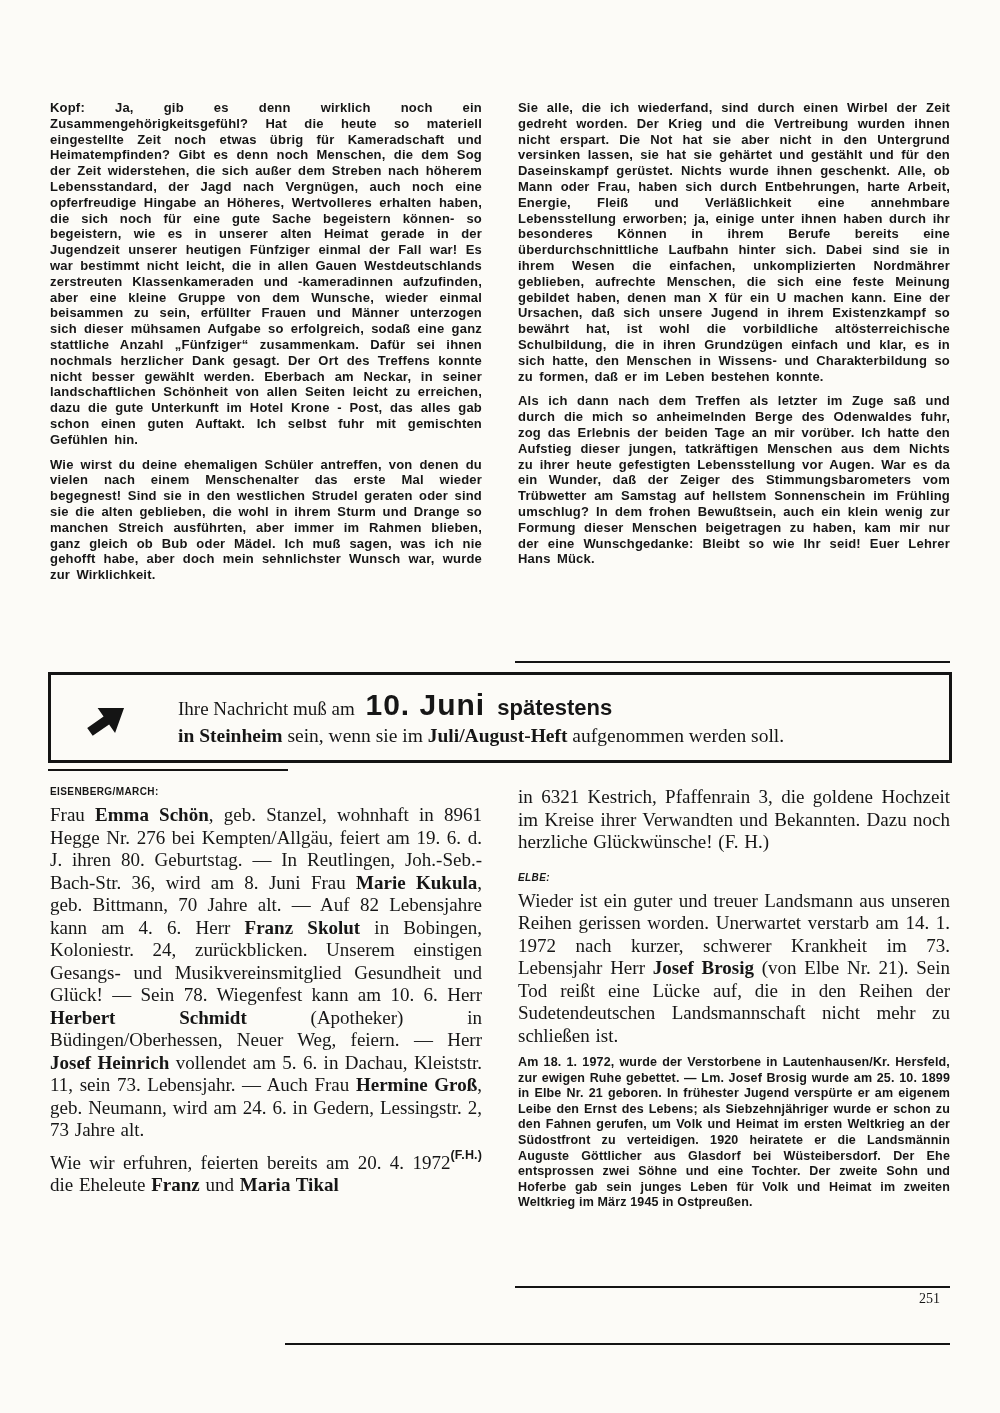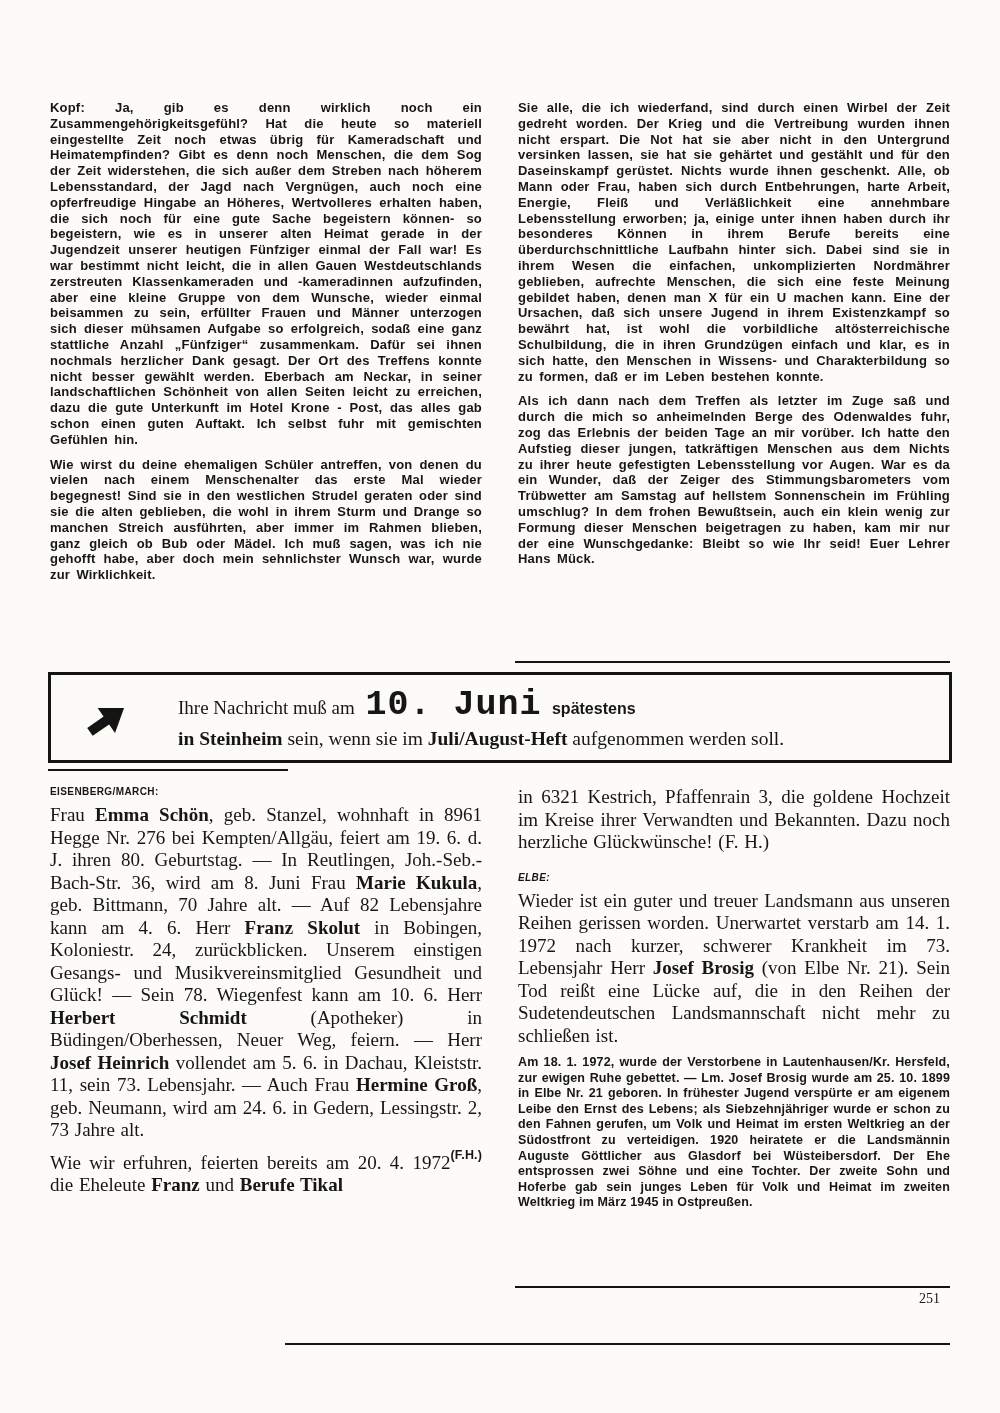--- a/index.html
+++ b/index.html
@@ -33,24 +33,24 @@
   
   .notice-box {
     position:absolute; top:672px; left:48px; width:904px; height:91px;
     border:3px solid #141414;
     display:flex; align-items:center;
   }
   .arrow-wrap { position:absolute; left:32px; top:16px; width:48px; height:58px; }
   .notice-text { margin-left:127px; display:flex; flex-direction:column; justify-content:center; }
   .n-line1 { font-size:19px; white-space:nowrap; }
   .n-date {
-    font-family:Liberation Mono, monospace; font-weight:bold;
-    font-size:35px; letter-spacing:1px; padding:0 6px;
+    font-family:Liberation Sans, sans-serif; font-weight:bold;
+    font-size:30px; letter-spacing:1px; padding:0 6px;
   }
-  .n-sp { font-family:"Liberation Sans", sans-serif; font-weight:bold; font-size:16px; }
+  .n-sp { font-family:"Liberation Sans", sans-serif; font-weight:bold; font-size:22px; }
   .n-line2 { font-size:19.5px; margin-top:3px; white-space:nowrap; }
   .b { font-weight:bold; }
   
   .bottom-columns {
     position:absolute; top:786px; left:50px; width:900px;
     display:flex; gap:36px;
   }
   .heading {
     font-family:"Liberation Sans", sans-serif; font-weight:bold;
     font-size:10px; letter-spacing:0.4px; margin-bottom:7px;
@@ -111,21 +111,21 @@
 
   <div class="rule" style="top:769px;left:48px;width:240px;height:2px"></div>
 
   <section class="bottom-columns">
     <div class="col">
       <h3 class="heading">EISENBERG/MARCH:</h3>
       <p class="serif-body"><span>Frau </span><span class="b">Emma Schön</span><span>, geb. Stanzel, wohnhaft in 8961 Hegge Nr. 276 bei Kempten/Allgäu, feiert am 19. 6. d. J. ihren 80. Geburtstag. — In Reutlingen, Joh.-Seb.-Bach-Str. 36, wird am 8. Juni Frau </span><span class="b">Marie Kukula</span><span>, geb. Bittmann, 70 Jahre alt. — Auf 82 Lebensjahre kann am 4. 6. Herr </span><span class="b">Franz Skolut</span><span> in Bobingen, Koloniestr. 24, zurückblicken. Unserem einstigen Gesangs- und Musikvereinsmitglied Gesundheit und Glück! — Sein 78. Wiegenfest kann am 10. 6. Herr </span><span class="b">Herbert Schmidt</span><span> (Apotheker) in Büdingen/Oberhessen, Neuer Weg, feiern. — Herr </span><span class="b">Josef Heinrich</span><span> vollendet am 5. 6. in Dachau, Kleiststr. 11, sein 73. Lebensjahr. — Auch Frau </span><span class="b">Hermine Groß</span><span>, geb. Neumann, wird am 24. 6. in Gedern, Lessingstr. 2, 73 Jahre alt.</span></p>
       <p class="fine mt6">
         <span class="sig">(F.H.)</span>
       </p>
-      <p class="serif-body mt10"><span>Wie wir erfuhren, feierten bereits am 20. 4. 1972 die Eheleute </span><span class="b">Franz</span><span> und </span><span class="b">Berufe Tikal</span></p>
+      <p class="serif-body mt10"><span>Wie wir erfuhren, feierten bereits am 20. 4. 1972 die Eheleute </span><span class="b">Franz</span><span> und </span><span class="b">Maria Tikal</span></p>
     </div>
     <div class="col">
       <p class="serif-body"><span>in 6321 Kestrich, Pfaffenrain 3, die goldene Hochzeit im Kreise ihrer Verwandten und Bekannten. Dazu noch herzliche Glückwünsche! (F. H.)</span></p>
       <h3 class="heading mt18">ELBE:</h3>
       <p class="serif-body"><span>Wieder ist ein guter und treuer Landsmann aus unseren Reihen gerissen worden. Unerwartet verstarb am 14. 1. 1972 nach kurzer, schwerer Krankheit im 73. Lebensjahr Herr </span><span class="b">Josef Brosig</span><span> (von Elbe Nr. 21). Sein Tod reißt eine Lücke auf, die in den Reihen der Sudetendeutschen Landsmannschaft nicht mehr zu schließen ist.</span></p>
       <p class="fine mt8">Am 18. 1. 1972, wurde der Verstorbene in Lautenhausen/Kr. Hersfeld, zur ewigen Ruhe gebettet. — Lm. Josef Brosig wurde am 25. 10. 1899 in Elbe Nr. 21 geboren. In frühester Jugend verspürte er am eigenem Leibe den Ernst des Lebens; als Siebzehnjähriger wurde er schon zu den Fahnen gerufen, um Volk und Heimat im ersten Weltkrieg an der Südostfront zu verteidigen. 1920 heiratete er die Landsmännin Auguste Göttlicher aus Glasdorf bei Wüsteibersdorf. Der Ehe entsprossen zwei Söhne und eine Tochter. Der zweite Sohn und Hoferbe gab sein junges Leben für Volk und Heimat im zweiten Weltkrieg im März 1945 in Ostpreußen.</p>
     </div>
   </section>
 
   <div class="rule" style="top:1286px;left:515px;width:435px;height:2px"></div>

